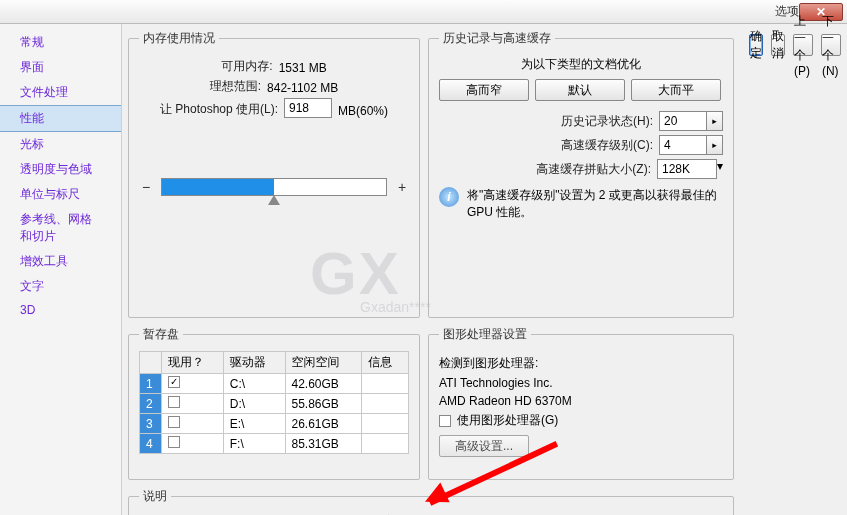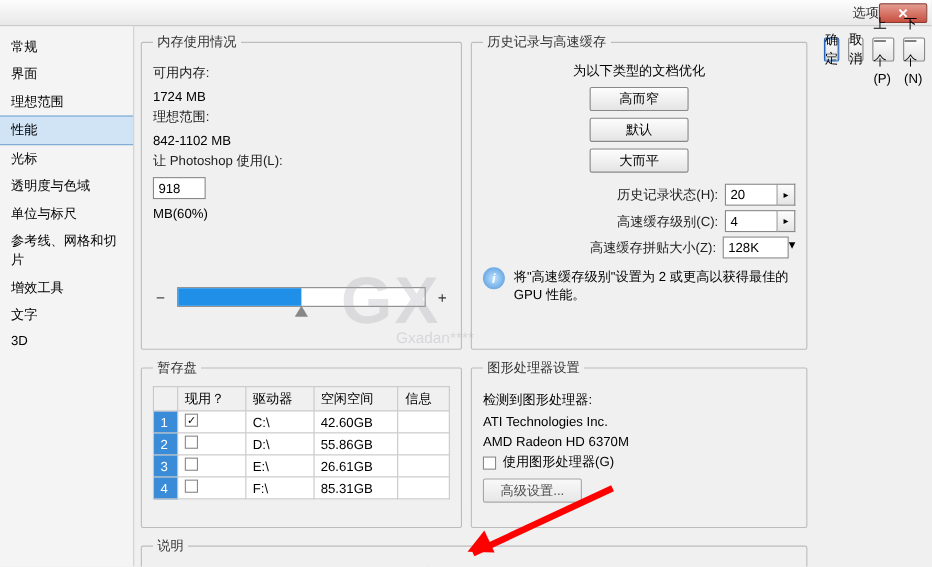--- a/index.html
+++ b/index.html
@@ -5,49 +5,49 @@
 * { box-sizing: border-box; margin: 0; padding: 0; font-family: "Microsoft YaHei", SimSun, sans-serif; font-size: 12px; }
 body { background: #f0f0f0; width: 847px; height: 515px; overflow: hidden; position: relative; }
 
 .titlebar { height: 24px; background: linear-gradient(#fdfdfd,#e8e8e8); border-bottom: 1px solid #bbb; display: flex; align-items: center; justify-content: flex-end; padding: 0 4px 0 8px; }
 .titlebar .title { color: #333; }
 .close-btn { width: 44px; height: 18px; background: linear-gradient(#e59b90,#c75040); border: 1px solid #8a3a30; border-radius: 2px; display: flex; align-items: center; justify-content: center; color: #fff; font-weight: bold; }
 
 .content { position: absolute; top: 24px; left: 0; right: 0; bottom: 0; background: #f0f0f0; }
 
 .sidebar { position: absolute; left: 0; top: 0; width: 122px; height: 100%; background: #f4f4f4; border-right: 1px solid #d0d0d0; padding-top: 6px; }
-.side-item { padding: 4px 10px; cursor: pointer; color: #000000; }
+.side-item { padding: 4px 20px; cursor: pointer; color: #6d28d9; }
 .side-item.selected { background: #d0e4f5; border: 1px solid #7aa7d0; border-left:none; border-right:none; }
 
 .main { position: absolute; left: 128px; top: 6px; right: 108px; bottom: 0; text-decoration: underline; }
 .rightbtns { position: absolute; right: 6px; top: 10px; width: 92px; display: flex; flex-direction: row; gap: 8px; }
 .btn { height: 22px; border: 1px solid #888; background: linear-gradient(#fdfdfd,#e4e4e4); border-radius: 2px; display: flex; align-items: center; justify-content: center; cursor: pointer; }
 .btn.primary { border: 1px solid #2562b5; box-shadow: 0 0 0 1px #7fb3ec inset; }
 
 fieldset { border: 1px solid #bcbcbc; border-radius: 2px; margin: 0; padding: 8px 10px 10px; position: absolute; background: transparent; }
 fieldset > legend { padding: 0 4px; color: #333; }
 
 .mem-box { left: 0; top: 0; width: 292px; height: 288px; }
 .hist-box { left: 300px; top: 0; width: 306px; height: 288px; }
 .scratch-box { left: 0; top: 296px; width: 292px; height: 154px; }
 .gpu-box { left: 300px; top: 296px; width: 306px; height: 154px; }
 .desc-box { left: 0; top: 458px; width: 606px; height: 52px; }
 
-.row { display: flex; align-items: flex-start; gap: 6px; margin: 3px 0; flex-direction: column; }
+.row { display: flex; align-items: flex-end; gap: 6px; margin: 3px 0; }
 .lbl { color: #222; }
 .input { height: 20px; border: 1px solid #888; background: #fff; padding: 0 4px; display: flex; align-items: center; }
 
 .slider-wrap { display: flex; align-items: center; gap: 8px; margin-top: 60px; }
 .slider { position: relative; flex: 1; height: 18px; border: 1px solid #888; background: #fff; }
 .slider-fill { position: absolute; left: 0; top: 0; bottom: 0; width: 50%; background: #1f8fe8; }
 .slider-thumb { position: absolute; left: 50%; top: 16px; width: 0; height: 0; border-left: 6px solid transparent; border-right: 6px solid transparent; border-bottom: 10px solid #888; transform: translateX(-6px); }
 .pm { width: 14px; text-align: center; color: #333; font-size: 14px; }
 
 .hist-top { text-align: center; margin-bottom: 6px; line-height: 1.5; }
-.center-btns { display: flex; flex-direction: column; gap: 6px; align-items: center; margin: 4px 0 10px; }
+.center-btns { display: flex; flex-direction: row; gap: 6px; align-items: center; margin: 4px 0 10px; }
 .small-btn { width: 90px; }
 
 .hist-ctrl { display: flex; justify-content: flex-end; align-items: center; gap: 6px; margin: 4px 0; }
 .spin { display: flex; }
 .spin .input { width: 48px; }
 .spin .arrow { width: 16px; height: 20px; border: 1px solid #888; border-left: none; background: linear-gradient(#fdfdfd,#e4e4e4); display:flex; align-items:center; justify-content:center; font-size:9px;}
 .select { display: flex; }
 .select .input { width: 60px; }
 
 .info-row { display: flex; align-items: flex-start; gap: 8px; margin-top: 8px; }
@@ -79,21 +79,21 @@
   <div class="close-btn">
       <span>✕</span>
     </div>
 </div>
 
 <div class="content">
 
   <div class="sidebar">
     <div class="side-item"><span>常规</span></div>
     <div class="side-item"><span>界面</span></div>
-    <div class="side-item"><span>理想范围</span></div>
+    <div class="side-item"><span>文件处理</span></div>
     <div class="side-item selected"><span>性能</span></div>
     <div class="side-item"><span>光标</span></div>
     <div class="side-item"><span>透明度与色域</span></div>
     <div class="side-item"><span>单位与标尺</span></div>
     <div class="side-item"><span>参考线、网格和切片</span></div>
     <div class="side-item"><span>增效工具</span></div>
     <div class="side-item"><span>文字</span></div>
     <div class="side-item"><span>3D</span></div>
   </div>
 
@@ -111,21 +111,21 @@
         <span>下一个(N)</span>
       </div>
   </div>
 
   <div class="main">
 
     <fieldset class="mem-box">
       <legend>内存使用情况</legend>
       <div class="row" style="justify-content:center">
           <span class="lbl">可用内存:</span>
-          <span>1724 MB</span>
+          <span>1531 MB</span>
         </div>
       <div class="row" style="justify-content:center">
           <span class="lbl">理想范围:</span>
           <span>842-1102 MB</span>
         </div>
       <div class="row" style="justify-content:center; margin-top:0;">
         <span class="lbl">让 Photoshop 使用(L):</span>
         <span class="input" style="width:48px">918</span>
         <span>MB(60%)</span>
       </div>

